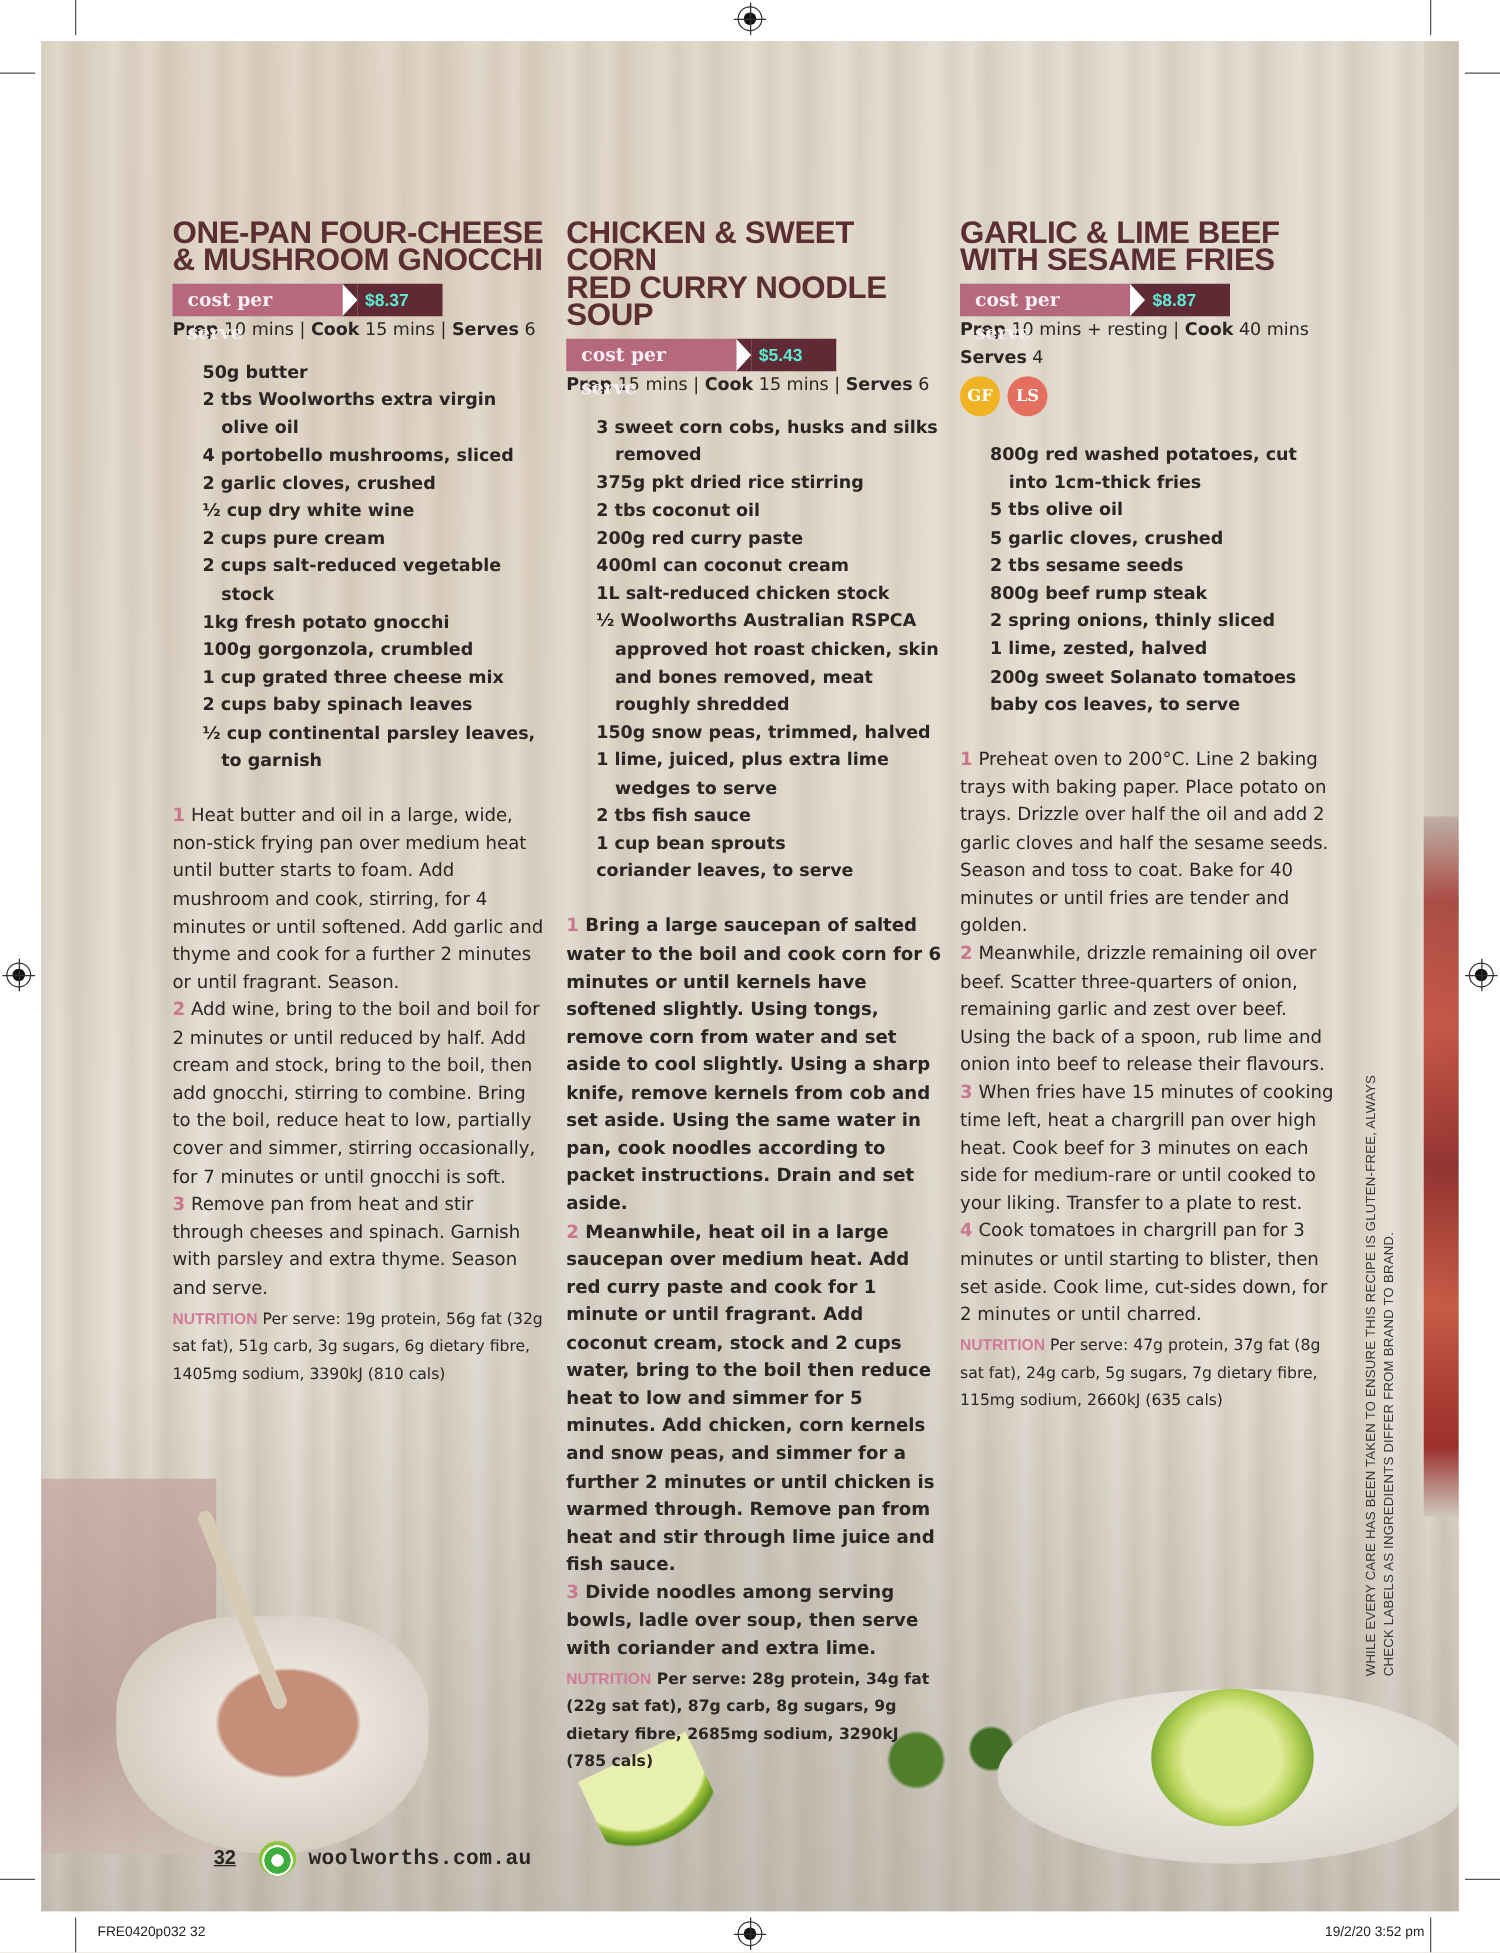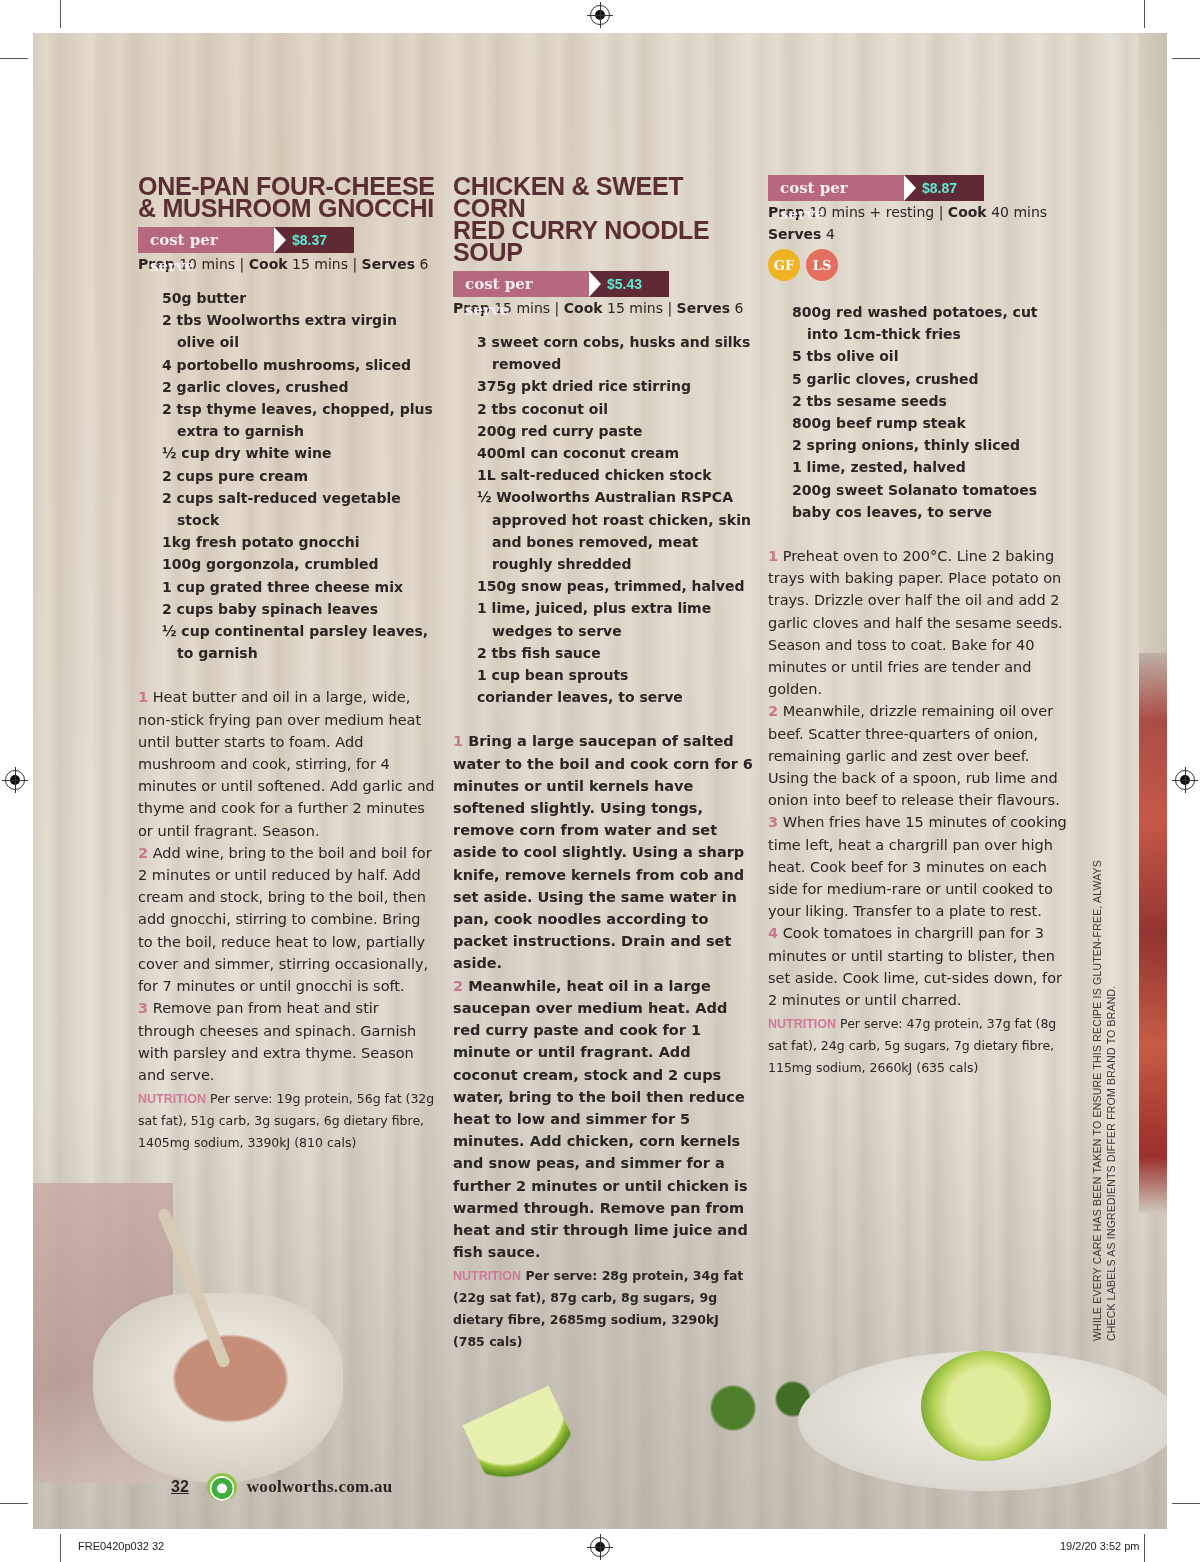--- a/index.html
+++ b/index.html
@@ -74,21 +74,21 @@
   .lime-half { position:absolute; left:888px; top:1318px; width:130px; height:110px; border-radius:50%;
                background: radial-gradient(circle at 50% 50%, #e0ec9a 0 45%, #b8d35a 60%, #6ea229 80%, #4a7d1a 100%); z-index:1; }
   .herbs { position:absolute; left:640px; top:1330px; width:200px; height:90px;
            background: radial-gradient(circle at 30% 50%, #4f7f2c 0 14%, transparent 16%),
                        radial-gradient(circle at 60% 40%, #3f6e24 0 12%, transparent 14%),
                        radial-gradient(circle at 80% 70%, #5c8c33 0 10%, transparent 12%); z-index:1; }
 
   .footer-page { position:absolute; left:138px; top:1440px; display:flex; align-items:center; gap:18px; z-index:3; }
   .page-num { font-family:"Liberation Sans", sans-serif; font-weight:bold; font-size:16px; color:#2b2523;text-decoration:underline; }
   .logo { width:30px; height:28px; border-radius:50%; background: radial-gradient(circle at 50% 55%, #ffffff 0 22%, #3fae3f 24% 48%, #ffffff 50% 56%, #8cc63f 58%); position:relative; }
-  .site { font-family:Liberation Serif, serif; font-weight:bold; font-size:17px; color:#2b2523; letter-spacing:0.3px; }
+  .site { font-family:Liberation Mono, monospace; font-weight:bold; font-size:17px; color:#2b2523; letter-spacing:0.3px; }
 
   .slug { position:absolute; top:1540px; font-family:"Liberation Sans", sans-serif; font-size:11px; color:#222; }
 </style>
 </head>
 <body>
 
 <div class="crop-v" style="left:60px; top:0; height:28px;"></div>
 <div class="crop-v" style="left:1144px; top:0; height:28px;"></div>
 <div class="crop-h" style="left:0; top:58px; width:28px;"></div>
 <div class="crop-h" style="left:1172px; top:58px; width:28px;"></div>
@@ -133,21 +133,20 @@
     <div class="meta">
       <b>Prep</b> <span>10 mins</span> |
       <b>Cook</b> <span>15 mins</span> |
       <b>Serves</b> <span>6</span>
     </div>
     <ul class="ingredients">
       <li>50g butter</li>
       <li>2 tbs Woolworths extra virgin olive oil</li>
       <li>4 portobello mushrooms, sliced</li>
       <li>2 garlic cloves, crushed</li>
-      <li>2 tsp thyme leaves, chopped, plus extra to garnish</li>
       <li>½ cup dry white wine</li>
       <li>2 cups pure cream</li>
       <li>2 cups salt-reduced vegetable stock</li>
       <li>1kg fresh potato gnocchi</li>
       <li>100g gorgonzola, crumbled</li>
       <li>1 cup grated three cheese mix</li>
       <li>2 cups baby spinach leaves</li>
       <li>½ cup continental parsley leaves, to garnish</li>
     </ul>
     <div class="method">
@@ -186,28 +185,33 @@
       <li>½ Woolworths Australian RSPCA approved hot roast chicken, skin and bones removed, meat roughly shredded</li>
       <li>150g snow peas, trimmed, halved</li>
       <li>1 lime, juiced, plus extra lime wedges to serve</li>
       <li>2 tbs fish sauce</li>
       <li>1 cup bean sprouts</li>
       <li>coriander leaves, to serve</li>
     </ul>
     <div class="method">
       <p><span class="step-num">1</span> <span>Bring a large saucepan of salted water to the boil and cook corn for 6 minutes or until kernels have softened slightly. Using tongs, remove corn from water and set aside to cool slightly. Using a sharp knife, remove kernels from cob and set aside. Using the same water in pan, cook noodles according to packet instructions. Drain and set aside.</span></p>
       <p><span class="step-num">2</span> <span>Meanwhile, heat oil in a large saucepan over medium heat. Add red curry paste and cook for 1 minute or until fragrant. Add coconut cream, stock and 2 cups water, bring to the boil then reduce heat to low and simmer for 5 minutes. Add chicken, corn kernels and snow peas, and simmer for a further 2 minutes or until chicken is warmed through. Remove pan from heat and stir through lime juice and fish sauce.</span></p>
+      <p><span class="step-num">3</span> <span>Divide noodles among serving bowls, ladle over soup, then serve with coriander and extra lime.</span></p>
     </div>
     <div class="nutrition">
       <span class="nlabel">NUTRITION</span>
       <span>Per serve: 28g protein, 34g fat (22g sat fat), 87g carb, 8g sugars, 9g dietary fibre, 2685mg sodium, 3290kJ (785 cals)</span>
     </div>
   </div>
 
   <div class="col col3">
+    <h2 class="title">
+      <span>GARLIC &amp; LIME BEEF</span><br>
+      <span>WITH SESAME FRIES</span>
+    </h2>
     <div class="cost">
       <span class="cost-label">cost per serve</span>
       <span class="cost-arrow"></span>
       <span class="cost-price">$8.87</span>
     </div>
     <div class="meta" style="margin-bottom:4px;">
       <b>Prep</b> <span>10 mins + resting</span> |
       <b>Cook</b> <span>40 mins</span><br>
       <b>Serves</b> <span>4</span>
     </div>

